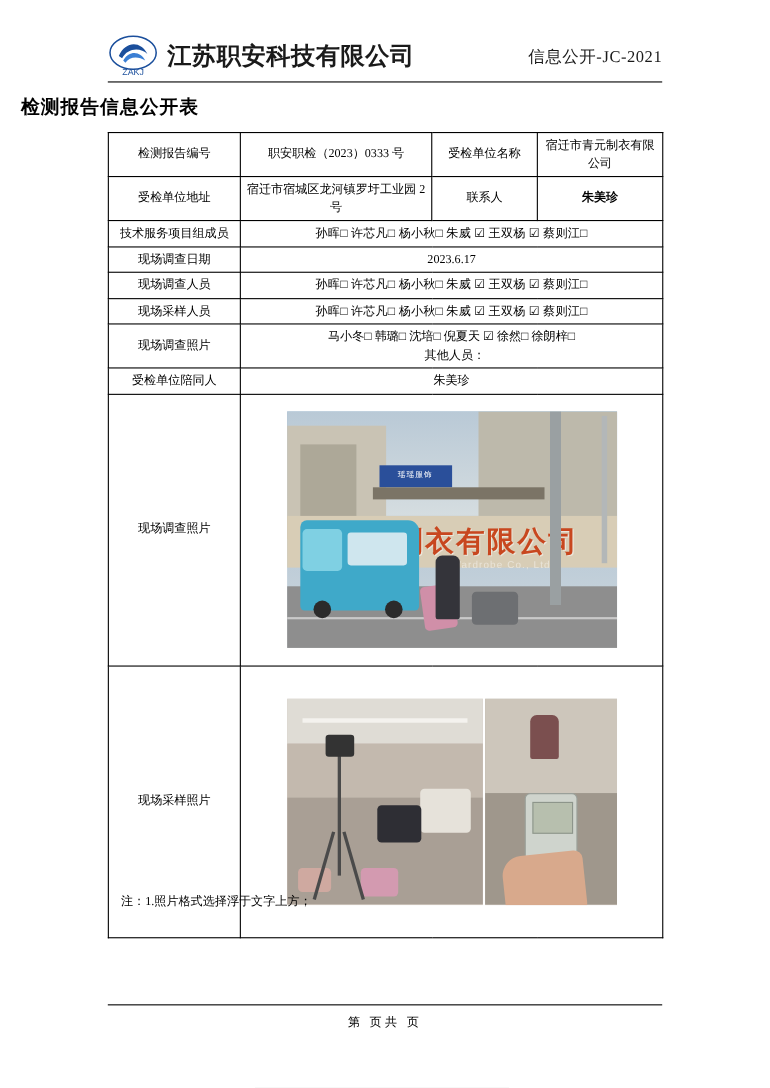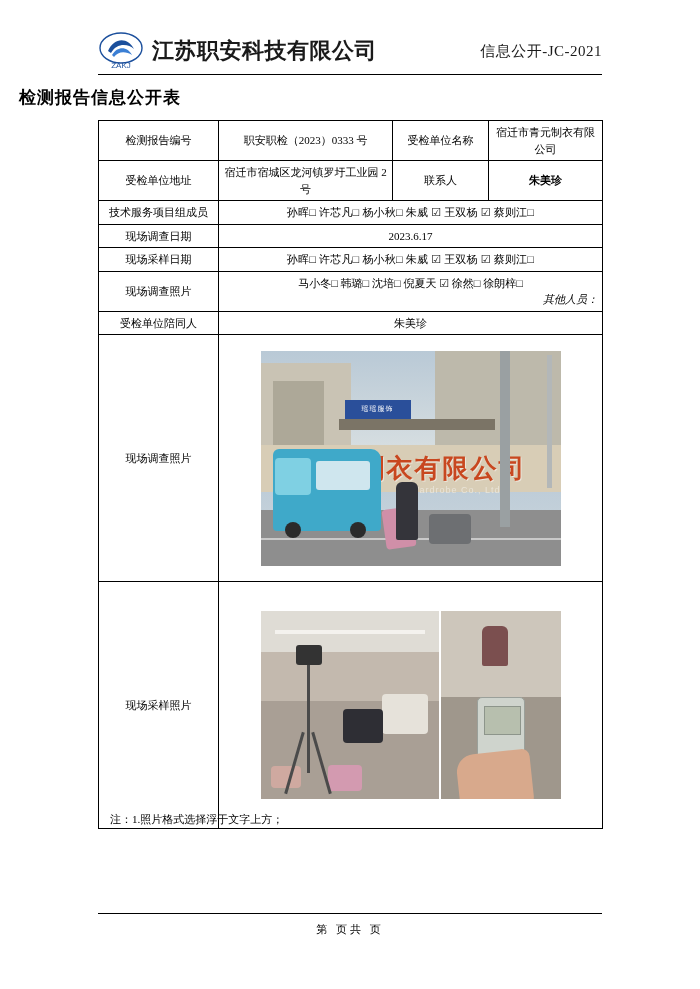--- a/index.html
+++ b/index.html
@@ -106,23 +106,22 @@
     font-size: 11px;
     letter-spacing: 0.2px;
   }
   .lab-analysts {
     text-align: center;
     font-size: 11px;
     line-height: 1.7;
   }
   .lab-others {
     display: block;
-    text-align: right;
+    text-align: center;
     padding-left: 6px;
-    font-style: italic;
   }
   .photo-cell {
     padding: 0;
     height: 240px;
   }
   .photo-wrap {
     width: 100%;
     height: 100%;
     display: flex;
     align-items: center;
@@ -271,21 +270,25 @@
       </tr>
       <tr>
         <td class="label">技术服务项目组成员</td>
         <td class="members" colspan="3">孙晖□ 许芯凡□ 杨小秋□ 朱威 ☑ 王双杨 ☑ 蔡则江□</td>
       </tr>
       <tr>
         <td class="label">现场调查日期</td>
         <td colspan="3">2023.6.17</td>
       </tr>
       <tr>
-        <td class="label">现场采样日期</td>
+        <td class="label">现场调查人员</td>
+        <td class="members" colspan="3">孙晖□ 许芯凡□ 杨小秋□ 朱威 ☑ 王双杨 ☑ 蔡则江□</td>
+      </tr>
+      <tr>
+        <td class="label">现场采样人员</td>
         <td class="members" colspan="3">孙晖□ 许芯凡□ 杨小秋□ 朱威 ☑ 王双杨 ☑ 蔡则江□</td>
       </tr>
       <tr>
         <td class="label">现场调查照片</td>
         <td class="lab-analysts" colspan="3">
           <span>马小冬□ 韩璐□ 沈培□ 倪夏天 ☑ 徐然□ 徐朗梓□</span>
           <span class="lab-others">其他人员：</span>
         </td>
       </tr>
       <tr>

